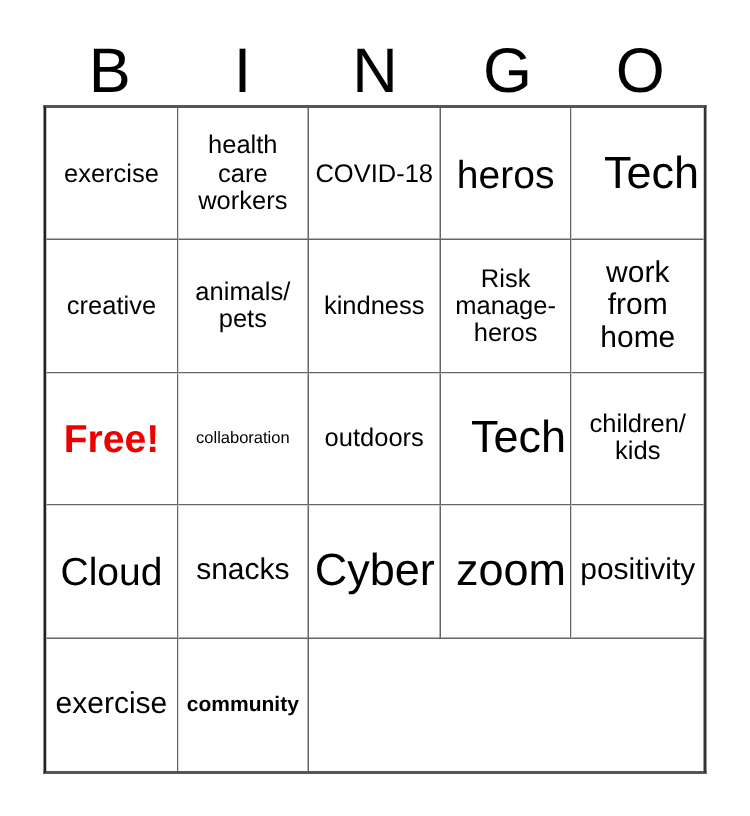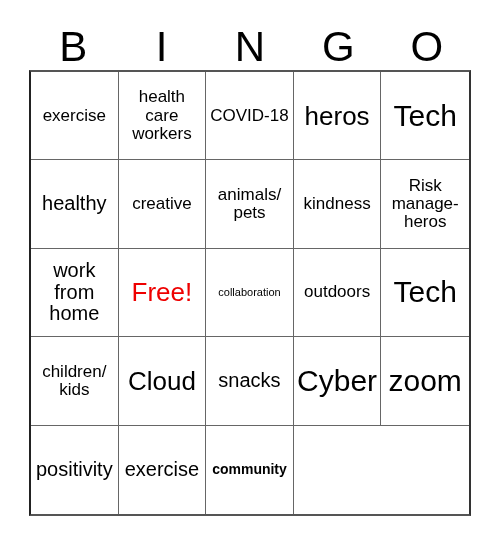--- a/index.html
+++ b/index.html
@@ -81,22 +81,22 @@
     line-height: 1.08;
     word-break: break-word;
     hyphens: none;
   }
   
   .fs-xs   { font-size: 11px; }
   .fs-sm   { font-size: 14px; font-weight: bold; }
   .fs-md   { font-size: 17px; }
   .fs-lg   { font-size: 20px; }
   .fs-xl   { font-size: 26px; }
-  .fs-xxl  { font-size: 30px; }
-  .free-cell .cell-text { color: #ee0000; }
+  .fs-xxl  { font-size: 30px; text-align: right; }
+  .free-cell .cell-text { color: #ee0000; font-weight: bold; }
 </style>
 </head>
 <body>
 
 <div id="bingo-card">
 
   <div id="header-row">
     <div class="header-letter">B</div>
     <div class="header-letter">I</div>
     <div class="header-letter">N</div>
@@ -112,23 +112,20 @@
         <span class="cell-text fs-md">health care workers</span>
       </div>
       <div class="cell">
         <span class="cell-text fs-md">COVID-18</span>
       </div>
       <div class="cell">
         <span class="cell-text fs-xl">heros</span>
       </div>
       <div class="cell">
         <span class="cell-text fs-xxl">Tech</span>
-      </div>
-      <div class="cell">
-        <span class="cell-text fs-lg">healthy</span>
       </div>
       <div class="cell">
         <span class="cell-text fs-md">creative</span>
       </div>
       <div class="cell">
         <span class="cell-text fs-md">animals/ pets</span>
       </div>
       <div class="cell">
         <span class="cell-text fs-md">kindness</span>
       </div>

